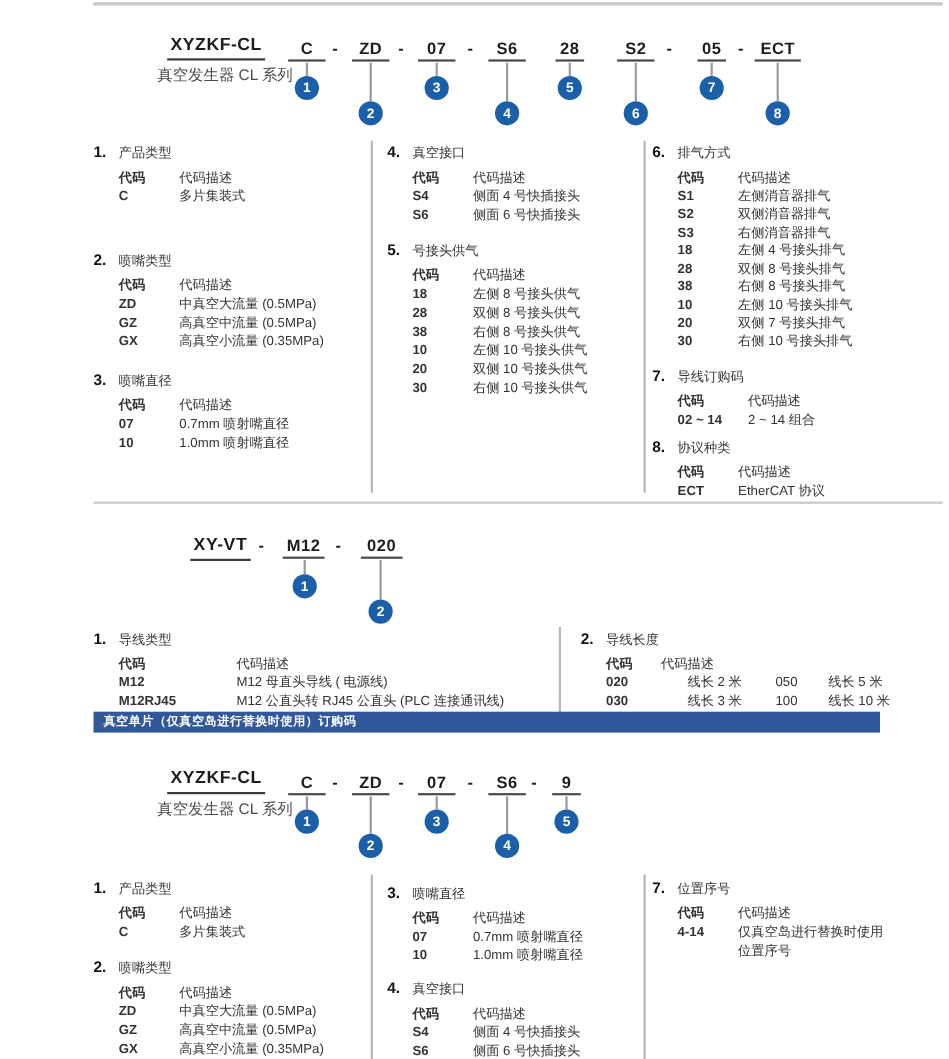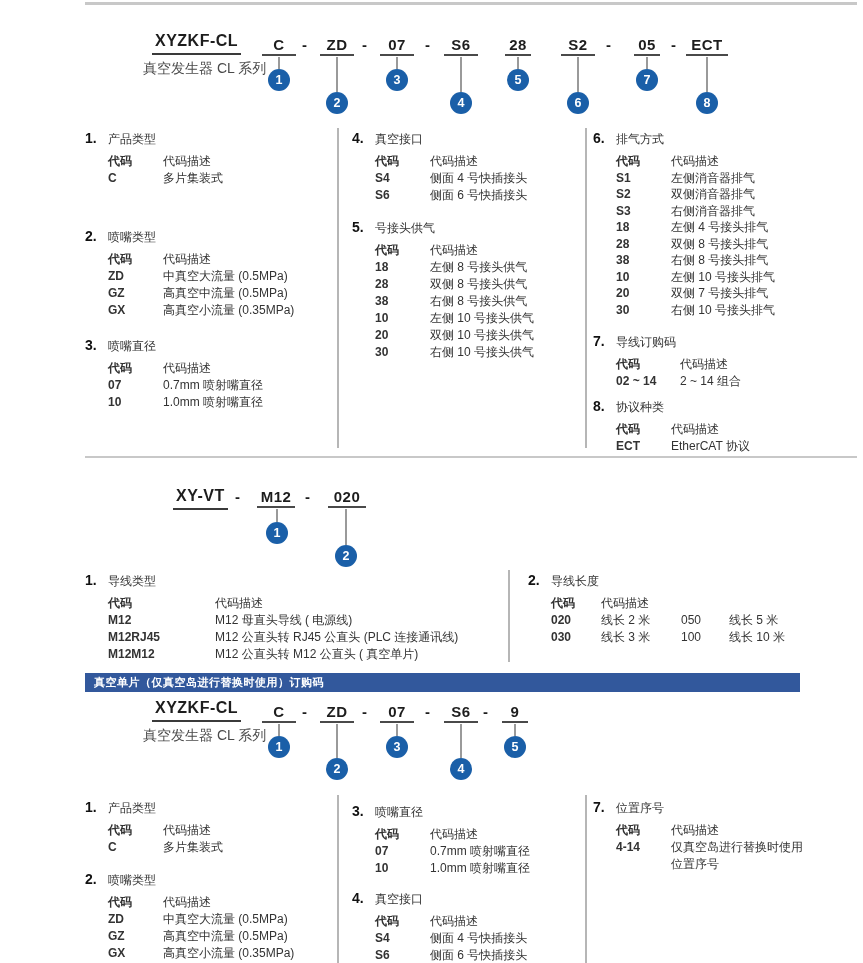--- a/index.html
+++ b/index.html
@@ -23,21 +23,21 @@
         line-height:22px;}
   .grp{position:absolute;font-size:12px;color:#333;}
   .ghead{display:flex;align-items:baseline;}
   .gnum{font-size:14px;font-weight:bold;color:#111;width:23px;flex:none;}
   .gtitle{font-size:12px;color:#333;}
   .rows{margin-left:23px;margin-top:5px;line-height:17px;white-space:nowrap;}
   .rows.tight{line-height:16.5px;}
   .c0{display:inline-block;width:55px;font-weight:bold;}
   .wide .c0{display:inline-block;width:107px;}
   .quad .c0{display:inline-block;width:50px;}
-  .quad .c1{display:inline-block;width:80px;}
+  .quad .c1{display:inline-block;width:80px;margin-left:24px;}
   .quad .c2{display:inline-block;width:48px;}
 </style>
 </head>
 <body>
 
 <div class="page">
 
   <div class="hline" style="top:2px;height:3px"></div>
   <div class="hline" style="top:456px;height:2px"></div>
 
@@ -251,21 +251,21 @@
       </div>
     <div class="rows quad">
       <div><span class="c0">代码</span><span>代码描述</span></div>
       <div>
           <div><span class="c0">020</span><span class="c1">线长 2 米</span><span class="c2">050</span><span>线长 5 米</span></div>
           <div><span class="c0">030</span><span class="c1">线长 3 米</span><span class="c2">100</span><span>线长 10 米</span></div>
         </div>
     </div>
   </div>
 
-  <div class="bar" style="top:673px">
+  <div class="bar" style="top:647px">
     <span>真空单片（仅真空岛进行替换时使用）订购码</span>
   </div>
 
   <div class="model" style="left:152px;top:699px">XYZKF-CL</div>
   <div class="caption" style="left:143px;top:727px">真空发生器 CL 系列</div>
 
   <div class="seg" style="left:279px;top:703px">C</div>
   <div class="seg" style="left:337px;top:703px">ZD</div>
   <div class="seg" style="left:397px;top:703px">07</div>
   <div class="seg" style="left:461px;top:703px">S6</div>

